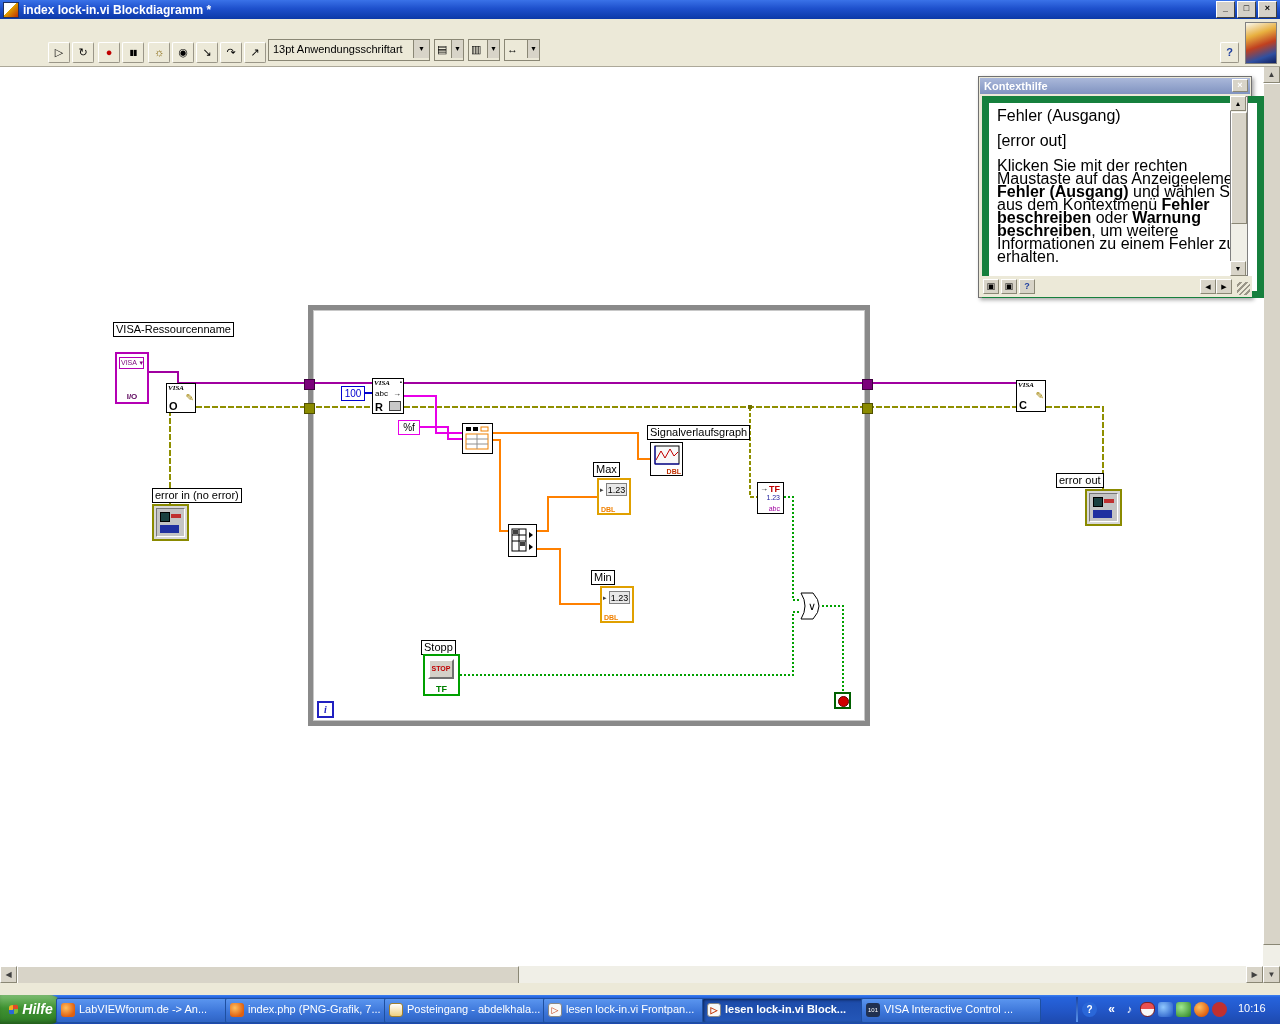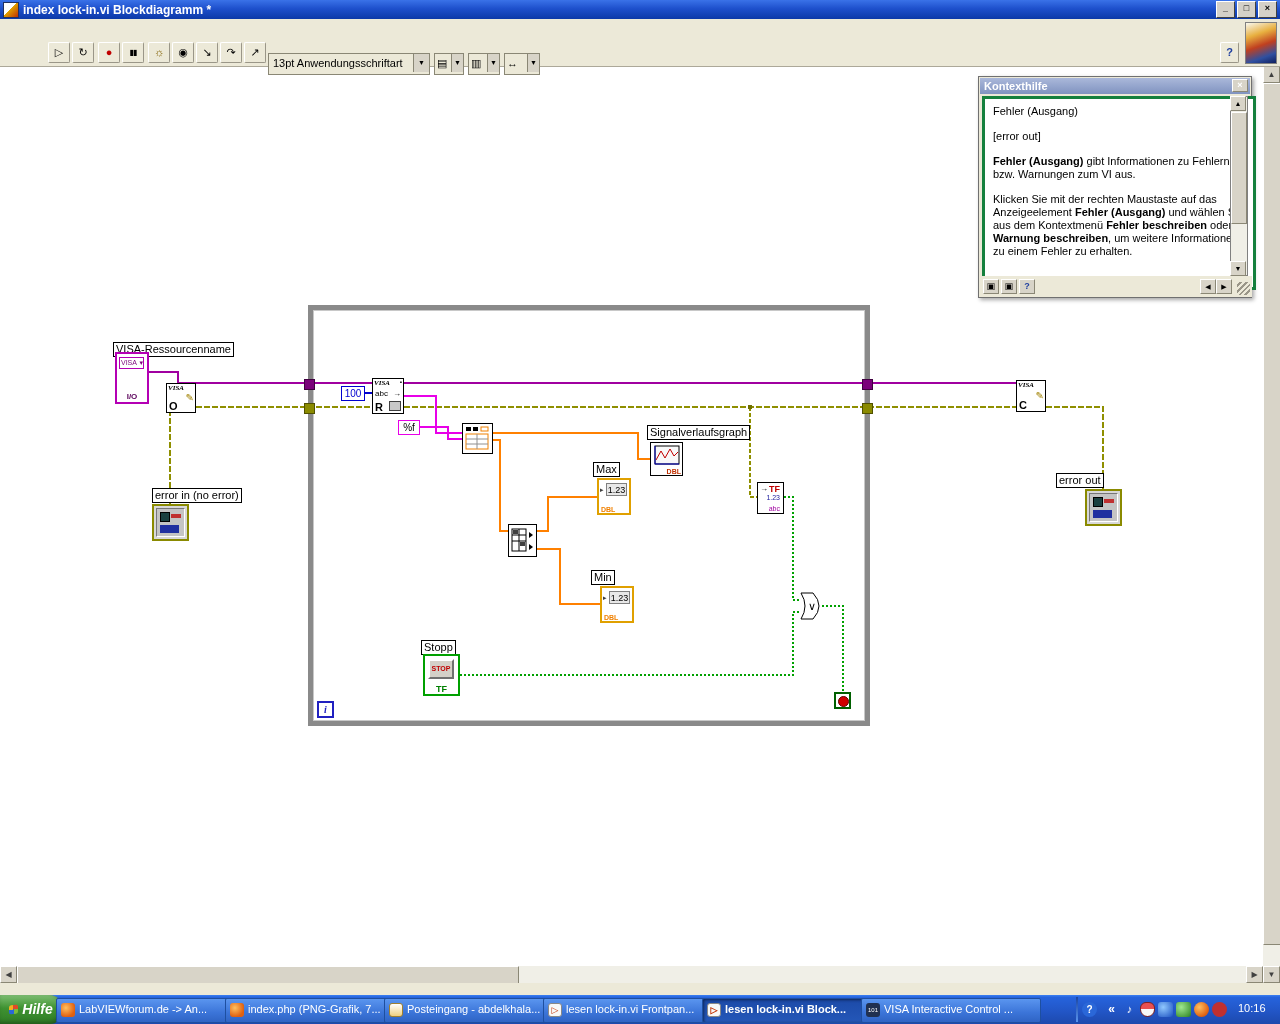--- a/index.html
+++ b/index.html
@@ -6,34 +6,34 @@
   #screen{position:relative;width:1280px;height:1024px;background:#ece9d8;font-family:"Liberation Sans",sans-serif;overflow:hidden;color:#000}
   .abs{position:absolute;box-sizing:border-box}
   
   .titlebar{left:0;top:0;width:1280px;height:19px;background:linear-gradient(180deg,#3a72e8 0%,#1e50cc 45%,#0c39a8 100%);display:flex;align-items:center;color:#fff;font-weight:bold;font-size:12px;z-index:6}
   .win-btn{width:17px;height:15px;background:#d4d0c8;border:1px solid;border-color:#fff #404040 #404040 #fff;font-size:9px;line-height:13px;text-align:center;color:#000;margin-left:2px;font-weight:bold}
   
   .menubar{left:0;top:19px;width:1280px;height:20px;background:#ece9d8;display:flex;align-items:center;font-size:11px;z-index:6}
   .menu-item{padding:3px 8px}
   .toolbar{left:0;top:39px;width:1280px;height:28px;background:#ece9d8;border-bottom:1px solid #aca899;z-index:6}
   .tb-btn{position:absolute;top:3px;width:22px;height:21px;background:#ece9d8;border:1px solid;border-color:#fff #9a9688 #9a9688 #fff;border-radius:2px;text-align:center;line-height:19px;font-size:11px;padding:0}
-  .combo{position:absolute;top:14px;height:20px;background:#ece9d8;border:1px solid #8a8775;font-size:11px;line-height:18px}
+  .combo{position:absolute;top:0;height:20px;background:#ece9d8;border:1px solid #8a8775;font-size:11px;line-height:18px}
   .combo .dd{position:absolute;right:0;top:0;width:15px;height:18px;background:#d8d4c8;border-left:1px solid #8a8775;text-align:center;font-size:7px;line-height:18px}
   
   .lbl{position:absolute;box-sizing:border-box;background:#fff;border:1px solid #000;font-size:11px;line-height:13px;padding:0 2px;white-space:nowrap;z-index:4}
   .node{position:absolute;box-sizing:border-box;background:#fff;border:1px solid #000;z-index:4}
   .tunnel{position:absolute;width:9px;height:9px;z-index:3}
   
   .sb{position:absolute;background:#f0efe7;z-index:5}
   .sb-btn{position:absolute;box-sizing:border-box;width:17px;height:17px;background:#d8d4c8;border:1px solid;border-color:#fff #8a8775 #8a8775 #fff;text-align:center;font-size:8px;line-height:15px;color:#404040}
   .sb-thumb{position:absolute;background:#d8d4c8;border:1px solid;border-color:#fff #8a8775 #8a8775 #fff}
   
   .chwin{left:978px;top:76px;width:274px;height:222px;background:#ece9d8;border:1px solid #707070;box-shadow:2px 2px 4px rgba(0,0,0,.35);z-index:10}
   .ch-title{position:absolute;left:1px;top:1px;right:1px;height:16px;background:linear-gradient(180deg,#aab8da,#8093c0);color:#fff;font-weight:bold;font-size:11px;line-height:16px;padding-left:4px}
-  .ch-body{position:absolute;left:3px;top:19px;width:252px;height:258px;height:176px;background:#fff;border:3px solid #15803d;font-size:11px;line-height:13px;padding:6px 8px;overflow:hidden}
+  .ch-body{position:absolute;left:3px;top:19px;width:252px;height:258px;height:176px;background:#fff;border:7px solid #15803d;font-size:16px;line-height:13px;padding:6px 8px;overflow:hidden}
   .ch-p{margin:0 0 12px 0}
   .b{font-weight:bold}
   .ch-sb{position:absolute;right:3px;top:19px;width:16px;height:178px;background:#f0efe7;border:1px solid #808080}
   .ch-btn{position:absolute;box-sizing:border-box;width:16px;height:15px;background:#d8d4c8;border:1px solid;border-color:#fff #8a8775 #8a8775 #fff;text-align:center;font-size:9px;line-height:13px}
   
   .taskbar{left:0;top:995px;width:1280px;height:29px;background:linear-gradient(180deg,#3c81f3 0%,#2663dc 8%,#2256c7 55%,#1d49ad 100%);z-index:20}
   .start{position:absolute;left:0;top:0;width:62px;height:29px;border-radius:0 12px 12px 0;background:linear-gradient(180deg,#7ebf73 0%,#3f9231 45%,#2f7d26 100%);color:#fff;font-weight:bold;font-style:italic;font-size:14px;line-height:29px;text-align:center;box-shadow:inset -2px -2px 4px rgba(0,0,0,.3)}
   .task-btn{position:absolute;top:3px;width:156px;height:23px;background:linear-gradient(180deg,#5a95ef,#3b74d8 60%,#2f64c4);border:1px solid #1e4fa0;border-radius:2px;color:#fff;font-size:11px;line-height:21px;white-space:nowrap;overflow:hidden;padding-left:22px}
   .task-btn.active{background:linear-gradient(180deg,#1c4aa8,#2457b8);box-shadow:inset 1px 1px 3px rgba(0,0,0,.5);font-weight:bold}
   .task-ico{position:absolute;left:4px;top:4px;width:14px;height:14px;border-radius:3px}
@@ -112,21 +112,21 @@
     <path d="M460,675 H793 V612 H800" fill="none" stroke="#00a000" stroke-width="1.5" stroke-dasharray="2 2"></path>
     <path d="M784,497 H793 V600 H800" fill="none" stroke="#00a000" stroke-width="1.5" stroke-dasharray="2 2"></path>
     <path d="M822,606 H843 V692" fill="none" stroke="#00a000" stroke-width="1.5" stroke-dasharray="2 2"></path>
   </svg>
 
   <div class="tunnel" style="left:304px;top:379px;background:#7a007a;border:1px solid #400040"></div>
   <div class="tunnel" style="left:304px;top:403px;background:#8a8a00;border:1px solid #505000"></div>
   <div class="tunnel" style="left:862px;top:379px;background:#7a007a;border:1px solid #400040"></div>
   <div class="tunnel" style="left:862px;top:403px;background:#8a8a00;border:1px solid #505000"></div>
 
-  <div class="lbl" style="left:113px;top:342px">VISA-Ressourcenname</div>
+  <div class="lbl" style="left:113px;top:322px">VISA-Ressourcenname</div>
   <div class="lbl" style="left:647px;top:425px">Signalverlaufsgraph</div>
   <div class="lbl" style="left:593px;top:462px">Max</div>
   <div class="lbl" style="left:591px;top:570px">Min</div>
   <div class="lbl" style="left:421px;top:640px">Stopp</div>
   <div class="lbl" style="left:152px;top:488px">error in (no error)</div>
   <div class="lbl" style="left:1056px;top:473px">error out</div>
 
   <div class="node" style="left:115px;top:352px;width:34px;height:52px;border:2px solid #b400b4">
     <div style="position:absolute;left:2px;top:3px;width:25px;height:12px;border:1px solid #b400b4;font-size:7px;line-height:10px;color:#7a007a;box-sizing:border-box;padding-left:1px"><span>VISA</span><span style="float:right">▾</span></div>
     <div style="position:absolute;left:0;bottom:1px;width:100%;text-align:center;font-size:8px;font-weight:bold;color:#5a005a">I/O</div>
@@ -246,21 +246,20 @@
   </div>
 
   <div class="abs chwin">
     <div class="ch-title">
       <span>Kontexthilfe</span>
       <span class="ch-btn" style="right:2px;top:1px;height:13px;line-height:11px">×</span>
     </div>
     <div class="ch-body">
       <p class="ch-p">Fehler (Ausgang)</p>
       <p class="ch-p">[error out]</p>
-      <p class="ch-p"><span class="b">Fehler (Ausgang)</span><span> gibt Informationen zu Fehlern bzw. Warnungen zum VI aus.</span></p>
       <p class="ch-p"><span>Klicken Sie mit der rechten Maustaste auf das Anzeigeelement </span><span class="b">Fehler (Ausgang)</span><span> und wählen Sie aus dem Kontextmenü </span><span class="b">Fehler beschreiben</span><span> oder </span><span class="b">Warnung beschreiben</span><span>, um weitere Informationen zu einem Fehler zu erhalten.</span></p>
     </div>
     <div class="ch-sb">
       <span class="ch-btn" style="left:-1px;top:-1px;font-size:7px">▲</span>
       <span class="ch-btn" style="left:-1px;bottom:-1px;font-size:7px">▼</span>
       <span class="sb-thumb" style="left:0;top:15px;width:14px;height:110px"></span>
     </div>
     <div class="abs" style="left:1px;top:199px;width:272px;height:21px;background:#ece9d8">
       <span class="ch-btn" style="left:3px;top:3px">▣</span>
       <span class="ch-btn" style="left:21px;top:3px">▣</span>

